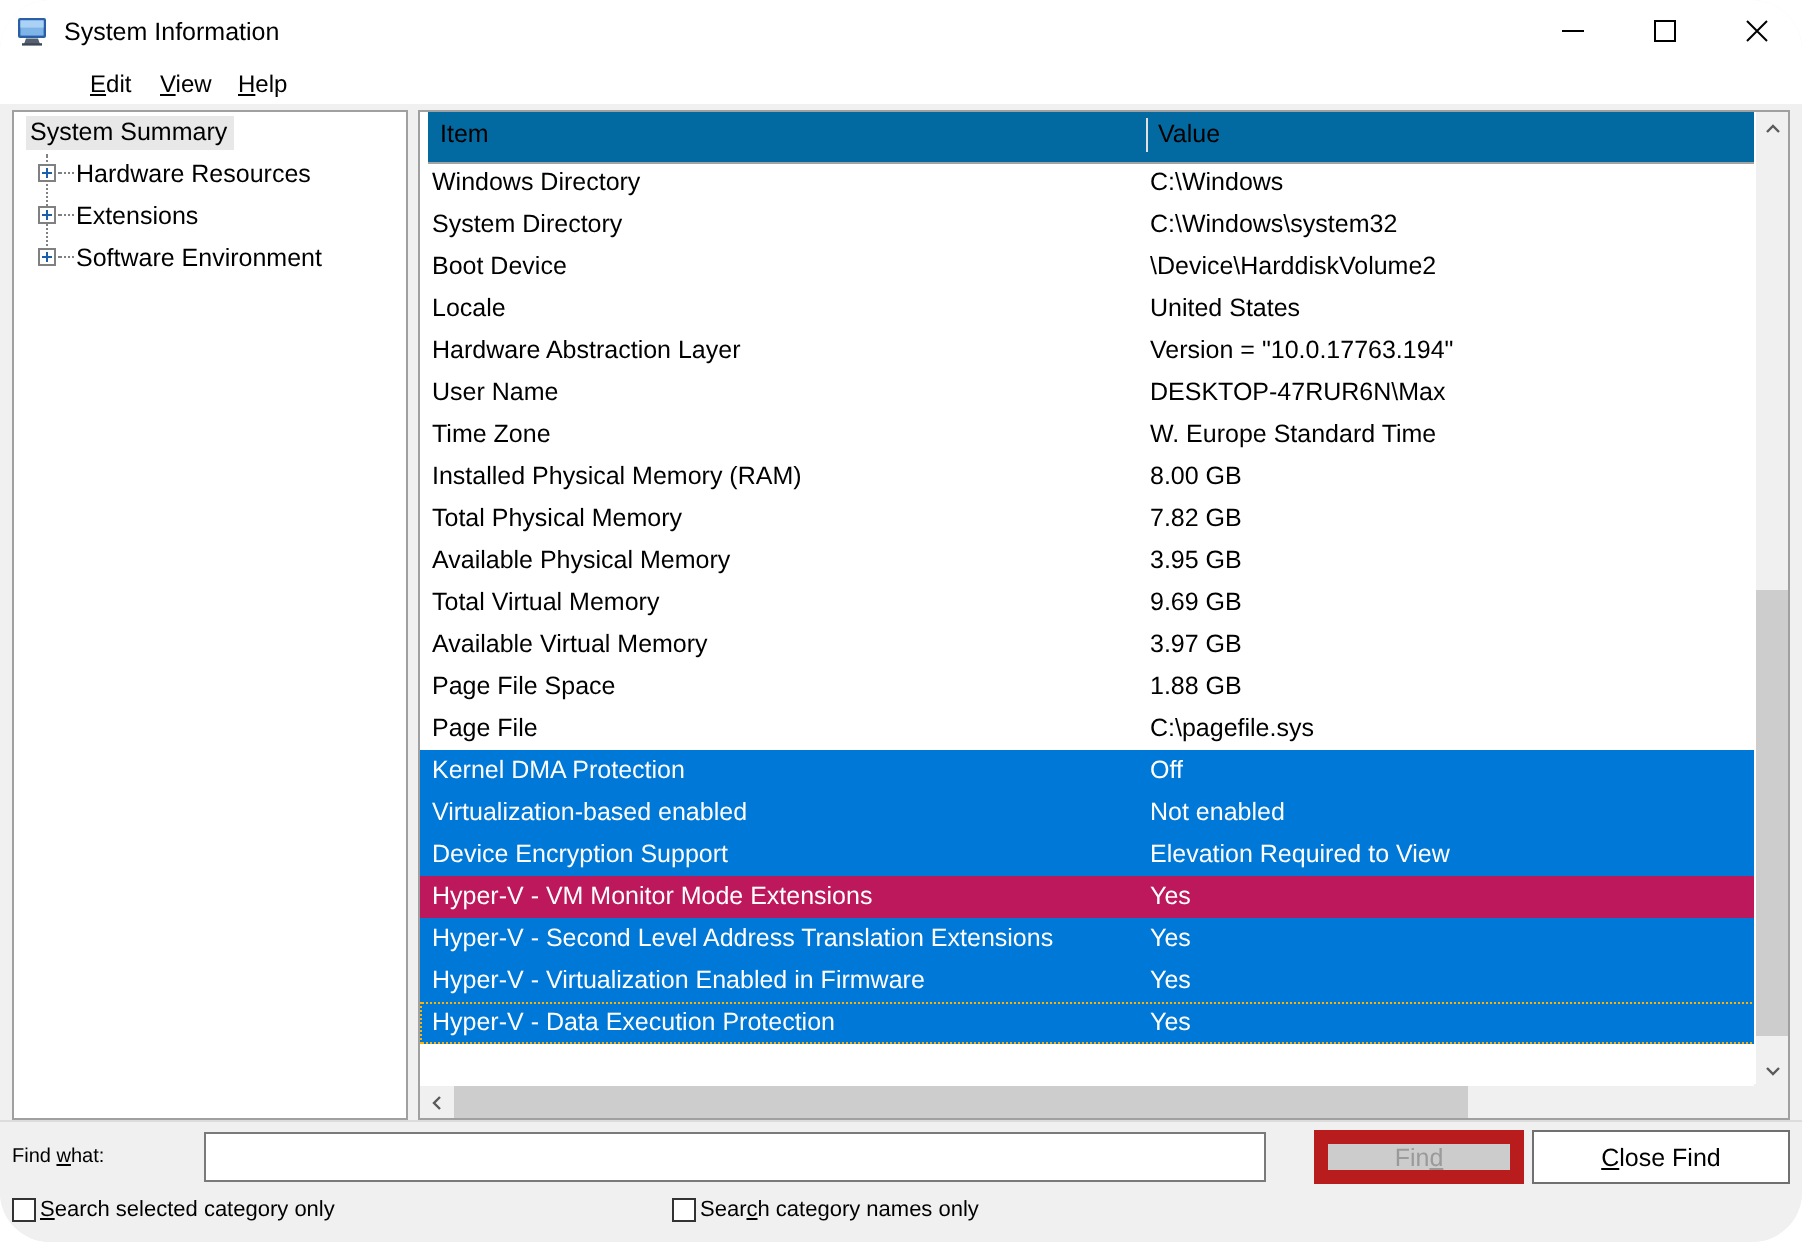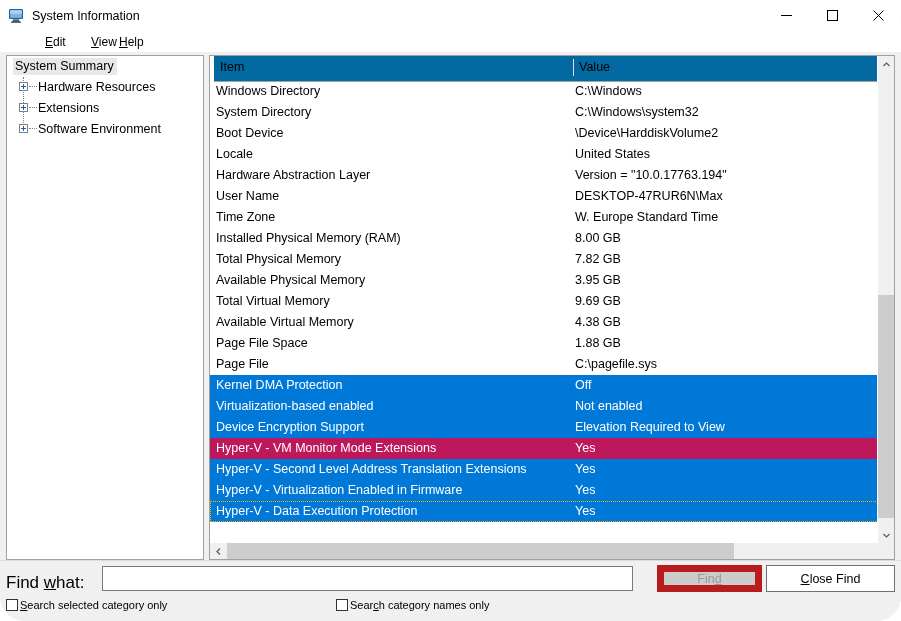--- a/index.html
+++ b/index.html
@@ -74,21 +74,21 @@
     height: 17px;
     line-height: 17px;
     font-size: 12px;
     padding: 0 5px;
     white-space: nowrap;
     cursor: default;
   }
   .menuitem u { text-decoration: underline; text-underline-offset: 1px; }
   .mi0 { left: 5px; margin-top: 36px; }
   .mi1 { left: 40px; }
-  .mi2 { left: 86px; }
+  .mi2 { left: 75px; }
   .mi3 { left: 114px; }
 
   
   .tree-panel {
     position: absolute;
     left: 6px; top: 55px;
     width: 198px; height: 505px;
     background: #ffffff;
     border: 1px solid #a0a0a0;
     box-sizing: border-box;
@@ -276,21 +276,21 @@
   .findbar {
     position: absolute;
     left: 0; top: 560px;
     width: 901px; height: 61px;
     background: #f0f0f0;
     border-top: 1px solid #dcdcdc;
   }
   .find-label {
     position: absolute;
     left: 6px; top: 12px;
-    font-size: 17px;
+    font-size: 10px;
     white-space: nowrap;
     cursor: default;
   }
   .find-label u { text-decoration: underline; }
   .find-input {
     position: absolute;
     left: 102px; top: 566px;
     width: 531px; height: 25px;
     background: #ffffff;
     border: 1px solid #7a7a7a;
@@ -452,21 +452,21 @@
         <div class="row">
           <span class="c-item">Available Physical Memory</span>
           <span class="c-value">3.95 GB</span>
         </div>
         <div class="row">
           <span class="c-item">Total Virtual Memory</span>
           <span class="c-value">9.69 GB</span>
         </div>
         <div class="row">
           <span class="c-item">Available Virtual Memory</span>
-          <span class="c-value">4.38 GB</span>
+          <span class="c-value">3.97 GB</span>
         </div>
         <div class="row">
           <span class="c-item">Page File Space</span>
           <span class="c-value">1.88 GB</span>
         </div>
         <div class="row">
           <span class="c-item">Page File</span>
           <span class="c-value">C:\pagefile.sys</span>
         </div>
         <div class="row selected" style="background: rgb(0, 120, 215);">

